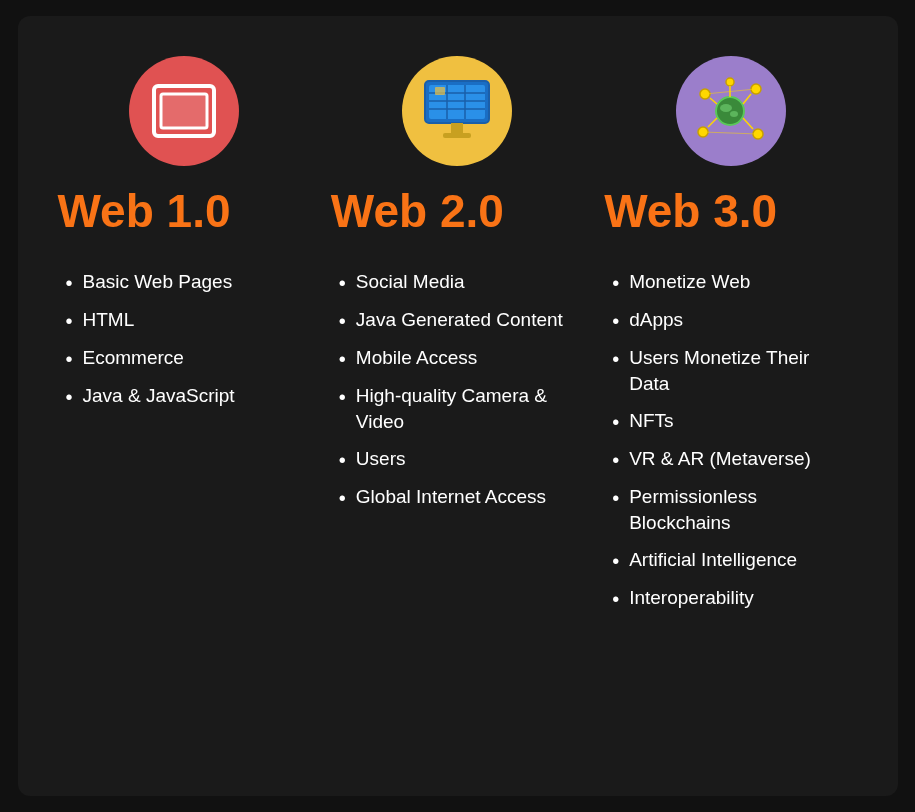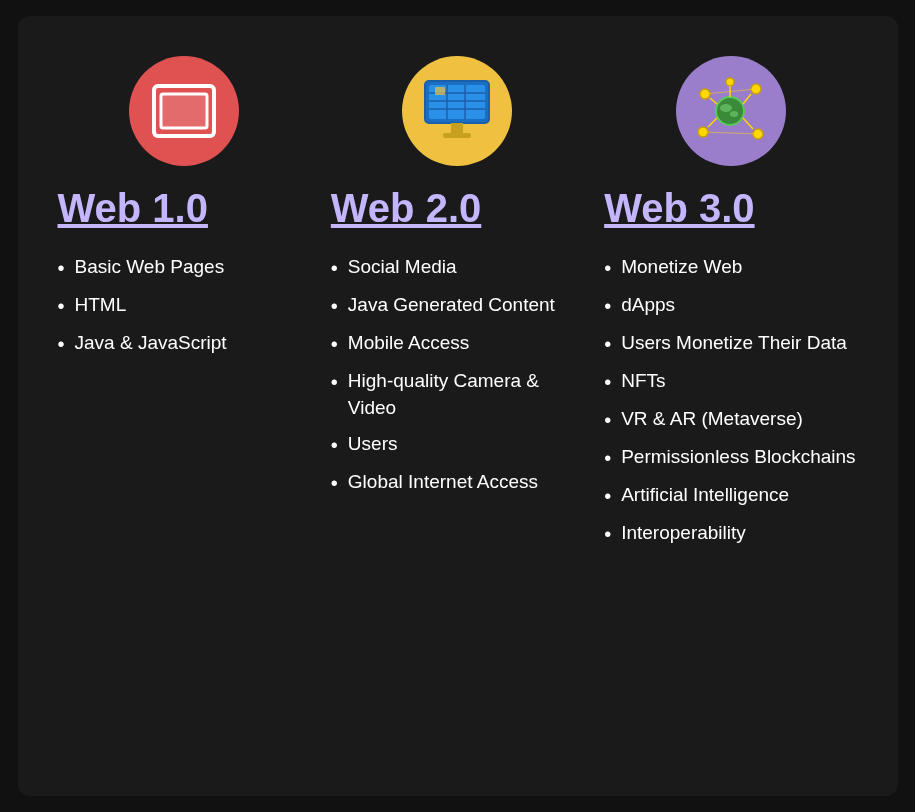--- a/index.html
+++ b/index.html
@@ -43,33 +43,32 @@
       margin-bottom: 20px;
       align-self: center;
       overflow: hidden;
     }
 
     .icon-circle.red { background: #e05252; }
     .icon-circle.yellow { background: #f0c040; }
     .icon-circle.purple { background: #9b7ecb; }
 
     .web-title {
-      font-size: 40px;
+      font-size: 46px;
       font-weight: 900;
-      color: #c4b5fd;
+      color: #f97316;
       margin-bottom: 24px;
       line-height: 1.1;
       align-self: flex-start;
-      text-decoration: underline;
     }
 
     .bullet-list {
       list-style: none;
       padding: 0;
-      margin: 0;
+      margin: 8px;
     }
 
     .bullet-list li {
       color: #ffffff;
       font-size: 19px;
       line-height: 1.4;
       margin-bottom: 10px;
       display: flex;
       align-items: flex-start;
       gap: 10px;
@@ -115,20 +114,21 @@
       <svg class="browser-icon" viewBox="0 0 70 70" fill="none" xmlns="http://www.w3.org/2000/svg">
         <rect x="5" y="10" width="60" height="50" rx="4" stroke="#fff" stroke-width="4" fill="none"></rect>
         <rect x="12" y="18" width="46" height="34" rx="2" fill="#fff" fill-opacity="0.15"></rect>
         <rect x="12" y="18" width="46" height="34" rx="2" stroke="#fff" stroke-width="3" fill="none"></rect>
       </svg>
     </div>
     <div class="web-title">Web 1.0</div>
     <ul class="bullet-list">
     <li>Basic Web Pages</li>
         <li>HTML</li>
+        <li>Ecommerce</li>
         <li>Java &amp; JavaScript</li>
       </ul>
   </div>
 
   <div class="column">
     <div class="icon-circle yellow">
 
       <svg class="monitor-icon" viewBox="0 0 80 80" fill="none" xmlns="http://www.w3.org/2000/svg">
         <rect x="8" y="10" width="64" height="42" rx="4" fill="#1a6ec4" stroke="#1a5faa" stroke-width="2"></rect>
         <rect x="12" y="14" width="56" height="34" rx="2" fill="#2a90e8"></rect>

